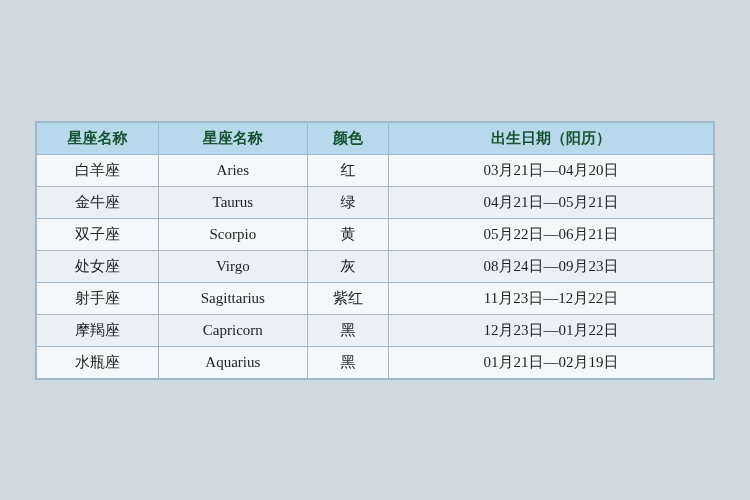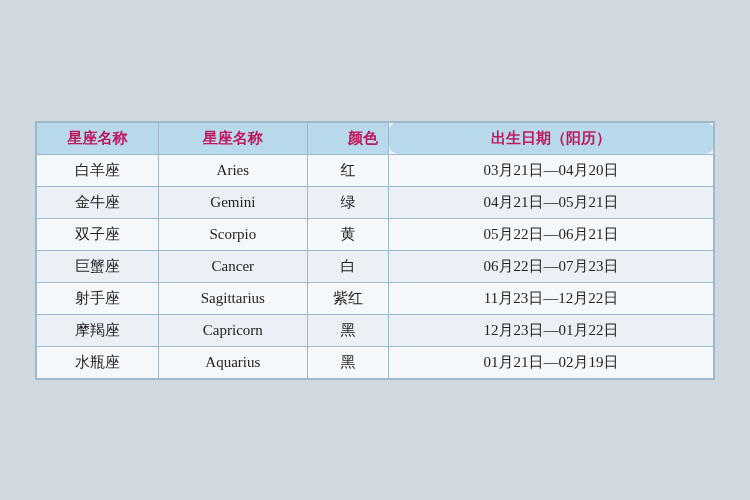--- a/index.html
+++ b/index.html
@@ -34,36 +34,36 @@
       padding: 6px 10px;
       text-align: center;
       font-size: 15px;
       color: #222;
     }
 
     thead th {
       background-color: #b8d8ec;
       font-weight: bold;
       font-size: 15px;
-      color: #be185d;
+      color: #14532d;
     }
 
     tbody tr {
       background-color: #f5f8fb;
       margin-top: 20px;
     }
 
     tbody tr:nth-child(even) {
       background-color: #eaf0f6;
     }
 
     .col-chinese { width: 18%; }
     .col-english { width: 22%; }
-    .col-color   { width: 12%; text-align: right; }
-    .col-date    { width: 48%; border-radius: 9px; }
+    .col-color   { width: 12%; }
+    .col-date    { width: 48%; }
   </style>
 </head>
 <body>
 
 <div class="table-container">
   <table>
     <thead>
       <tr>
         <th class="col-chinese">星座名称</th>
         <th class="col-english">星座名称</th>
@@ -73,35 +73,35 @@
     </thead>
     <tbody id="table-body">
     <tr>
           <td>白羊座</td>
           <td>Aries</td>
           <td>红</td>
           <td>03月21日—04月20日</td>
         </tr>
         <tr>
           <td>金牛座</td>
-          <td>Gemini</td>
+          <td>Taurus</td>
           <td>绿</td>
           <td>04月21日—05月21日</td>
         </tr>
         <tr>
           <td>双子座</td>
           <td>Scorpio</td>
           <td>黄</td>
           <td>05月22日—06月21日</td>
         </tr>
         <tr>
-          <td>巨蟹座</td>
-          <td>Cancer</td>
-          <td>白</td>
-          <td>06月22日—07月23日</td>
+          <td>处女座</td>
+          <td>Virgo</td>
+          <td>灰</td>
+          <td>08月24日—09月23日</td>
         </tr>
         <tr>
           <td>射手座</td>
           <td>Sagittarius</td>
           <td>紫红</td>
           <td>11月23日—12月22日</td>
         </tr>
         <tr>
           <td>摩羯座</td>
           <td>Capricorn</td>

